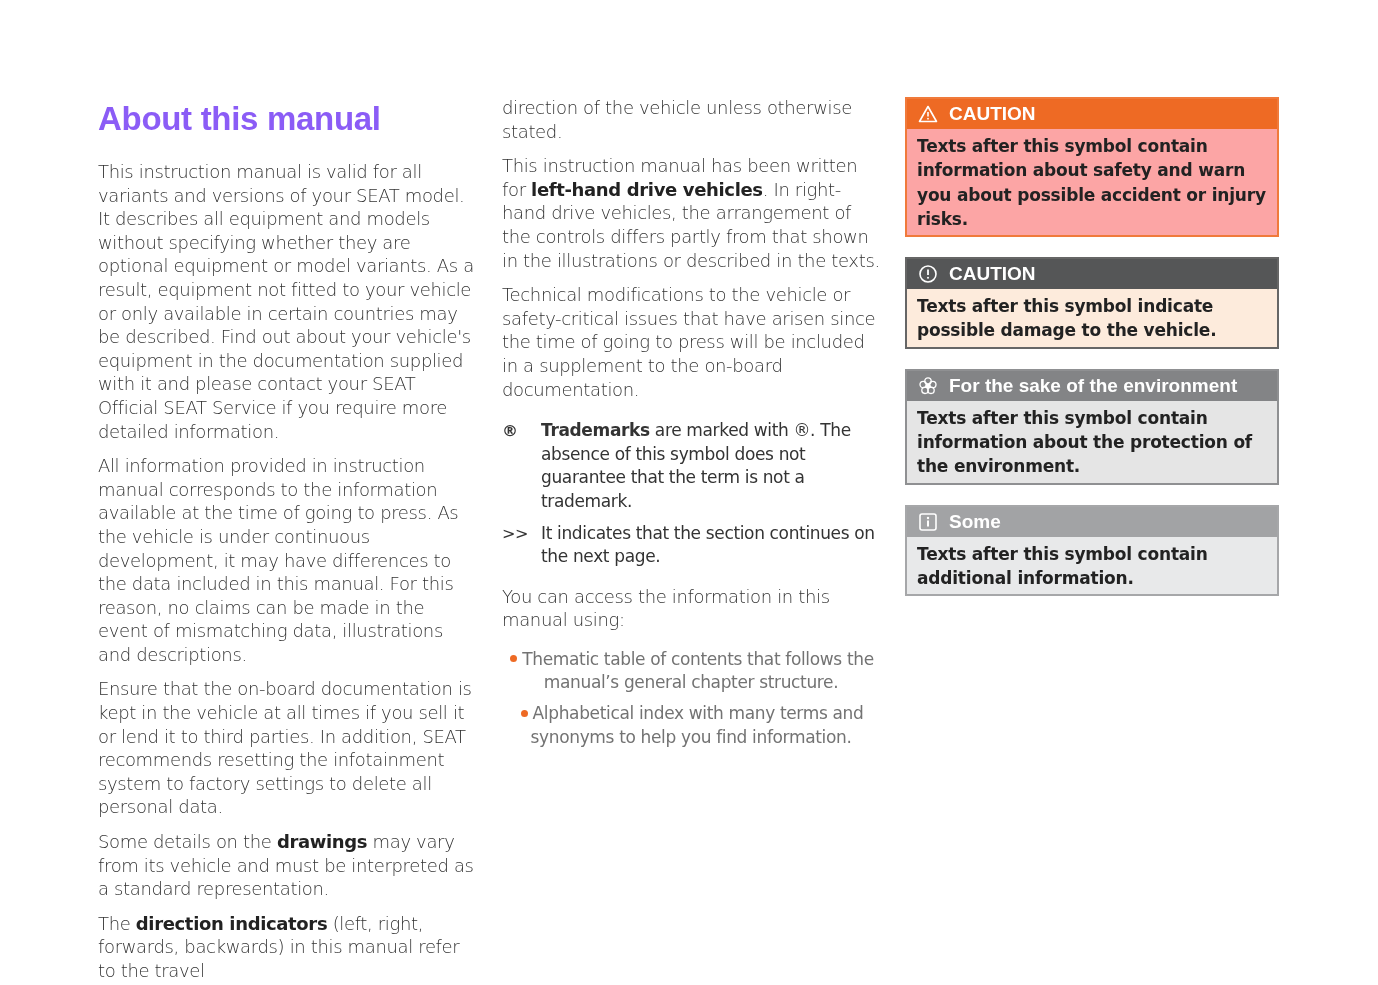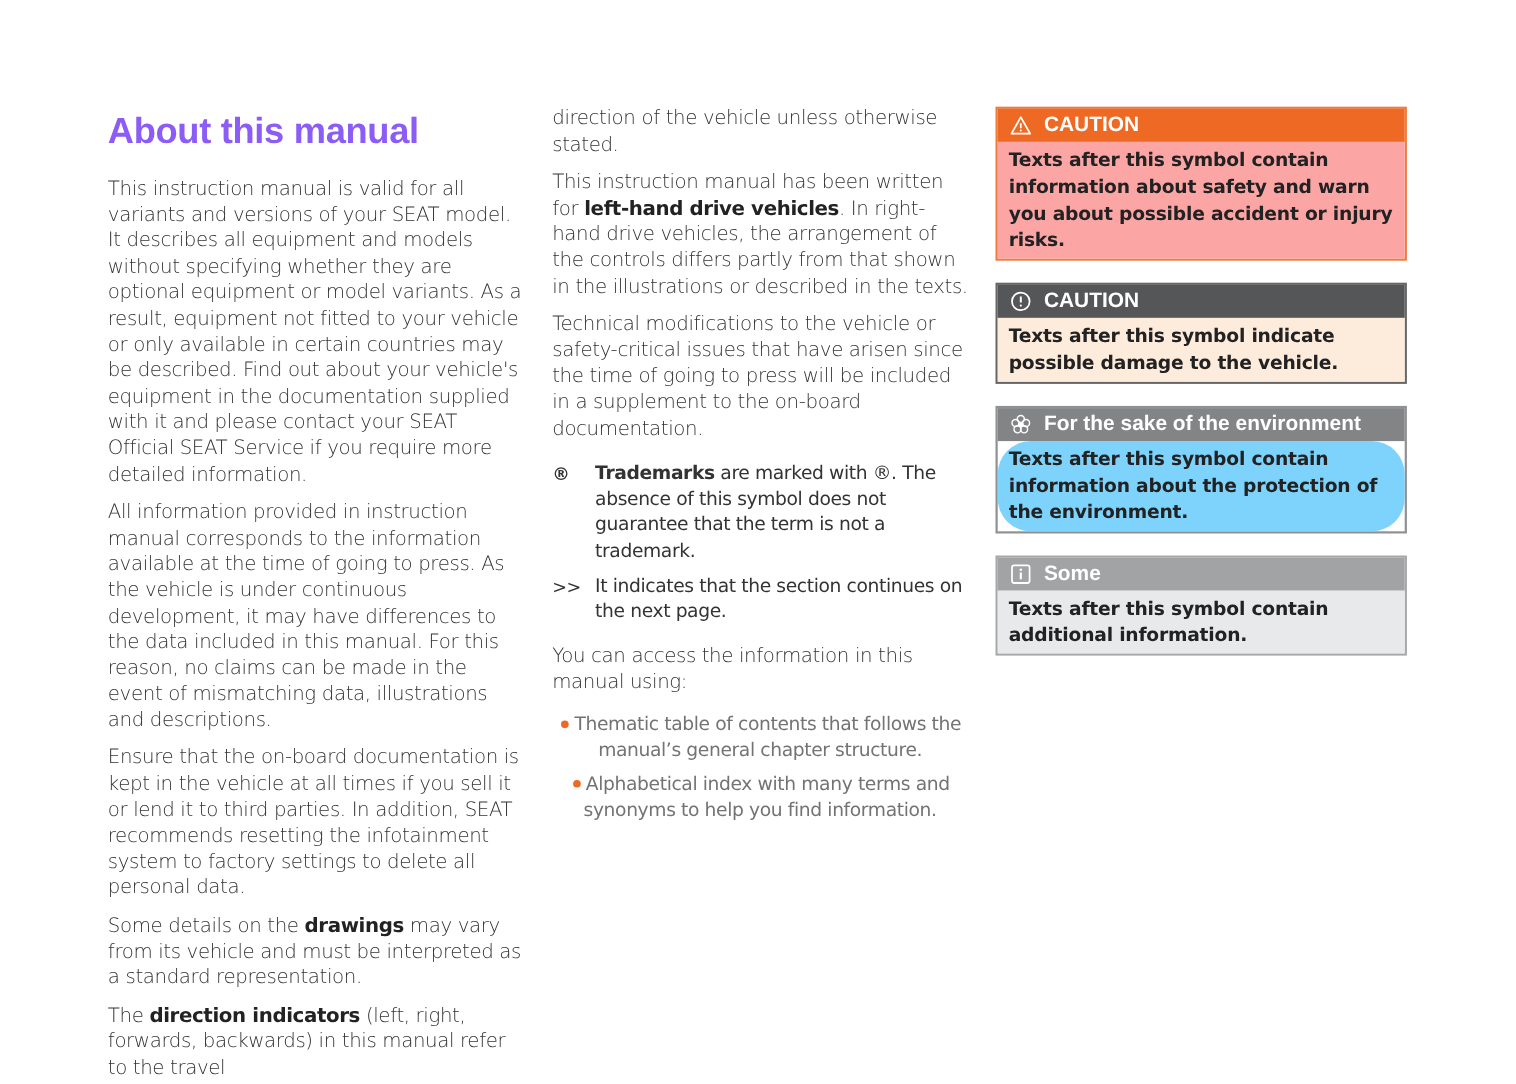--- a/index.html
+++ b/index.html
@@ -23,21 +23,21 @@
   .box .hd .ic { width:22px; margin-right:10px; display:flex; align-items:center; justify-content:center; }
   .box .bd { padding:5px 10px 4px 10px; font-size:17px; line-height:24.3px; font-weight:600; color:#222; letter-spacing:-0.2px; }
   .warning { border-color:#f07a3b; }
   .warning .hd { background:#ee6a24; }
   .warning .bd { background:#fca5a5; }
   .caution { border-color:#666666; }
   .caution .hd { background:#555657; }
   .caution .bd { background:#fdebdc; }
   .env { border-color:#8f9092; }
   .env .hd { background:#838486; }
-  .env .bd { background:#7dd3fc;border-radius:30px; }
+  .env .bd { background:#e5e5e5; }
   .note { border-color:#a6a7a9; }
   .note .hd { background:#a2a3a5; }
   .note .bd { background:#e8e9ea; }
 </style>
 </head>
 <body>
 
 <div class="col col1">
   <h1>About this manual</h1>
   <p>This instruction manual is valid for all variants and versions of your SEAT model. It describes all equipment and models without specifying whether they are optional equipment or model variants. As a result, equipment not fitted to your vehicle or only available in certain countries may be described. Find out about your vehicle's equipment in the documentation supplied with it and please contact your SEAT Official SEAT Service if you require more detailed information.</p>

